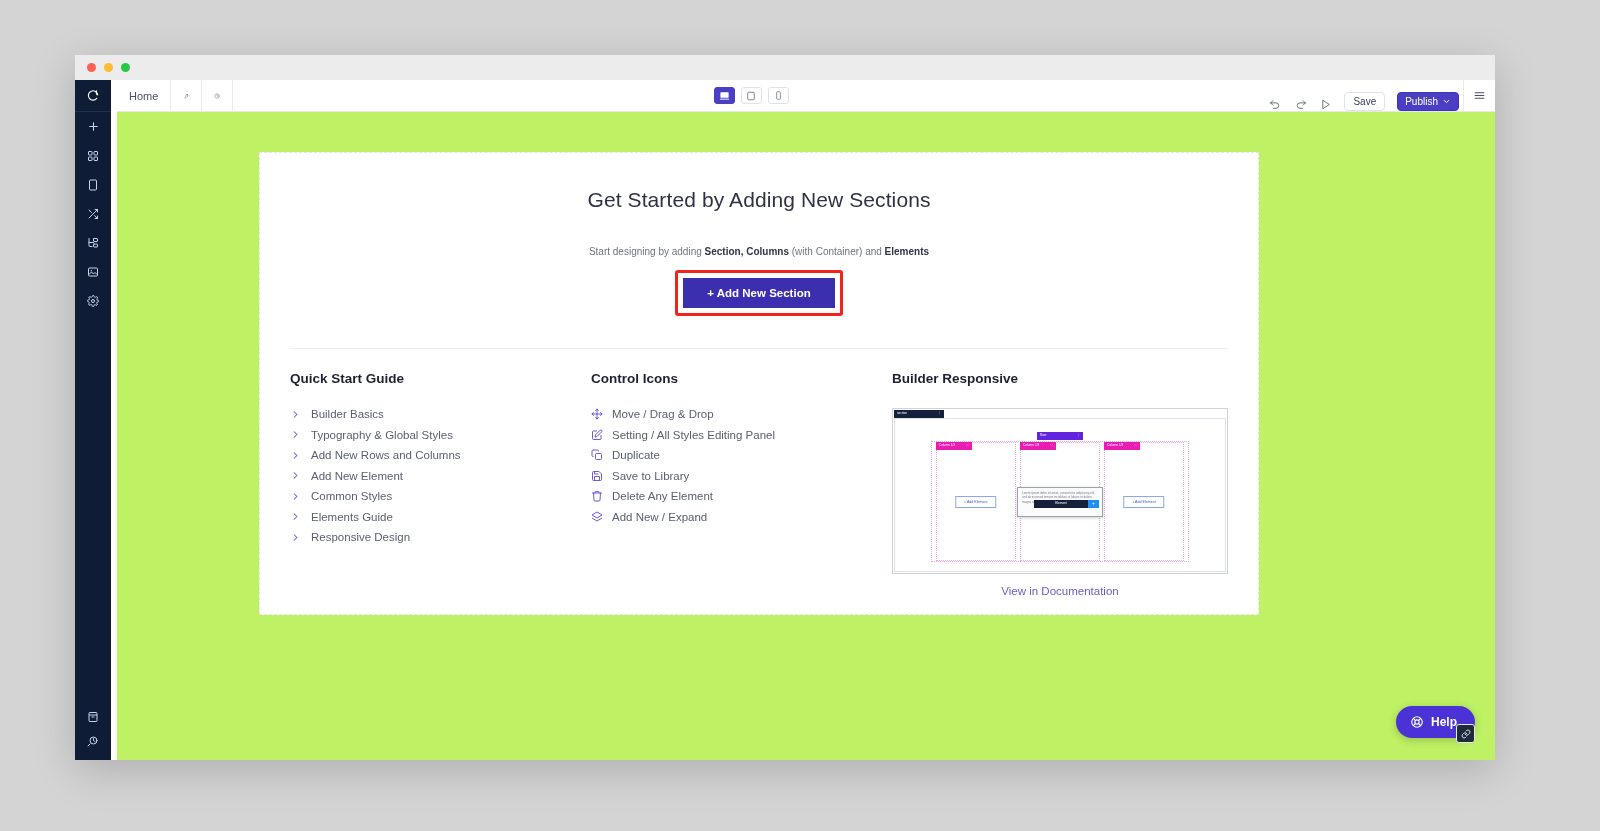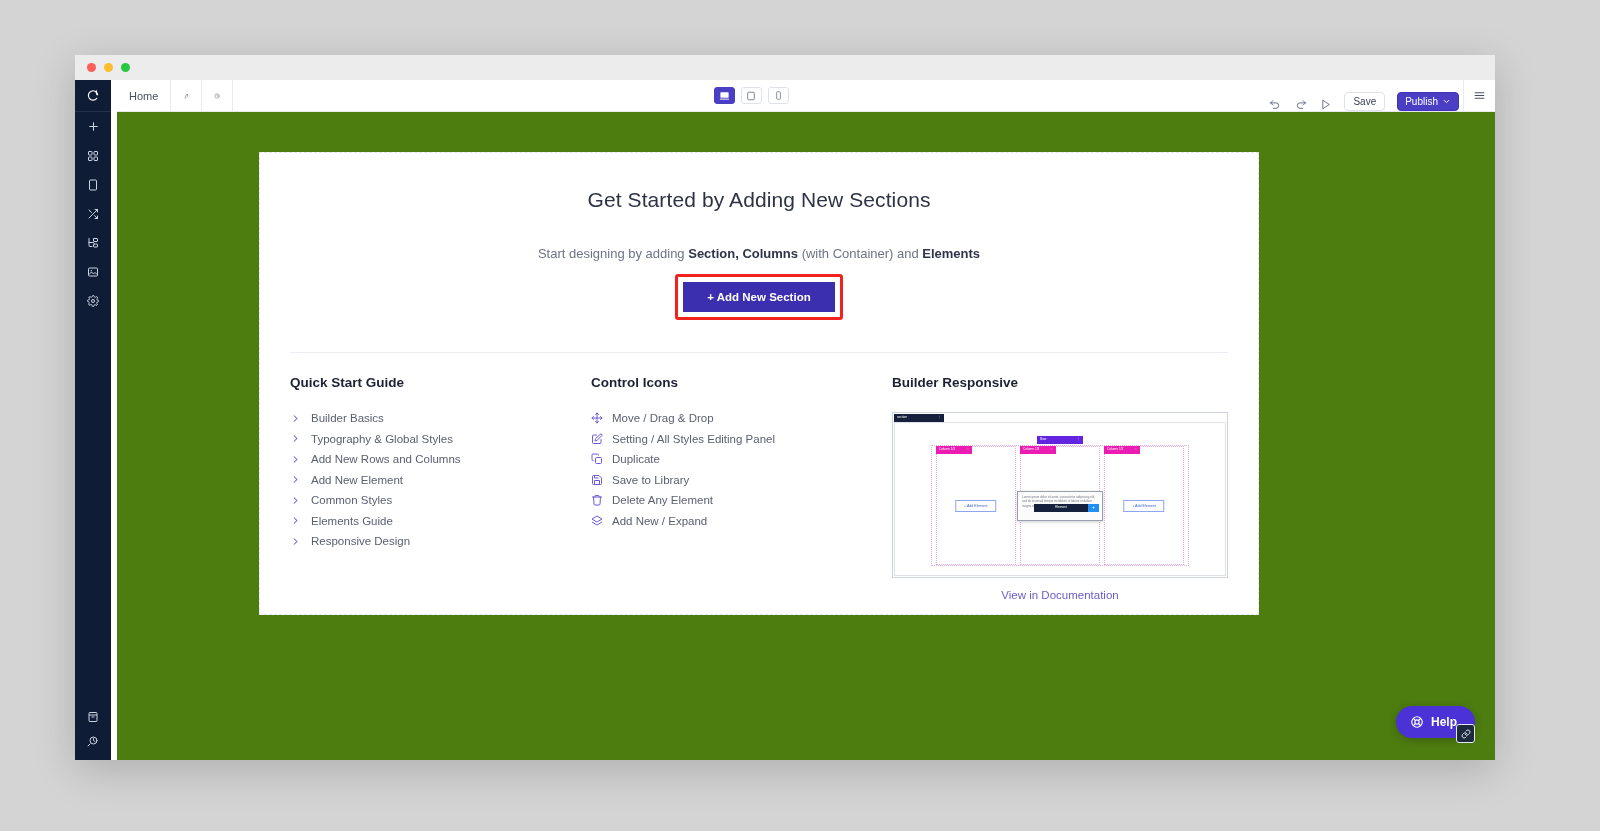--- a/index.html
+++ b/index.html
@@ -86,33 +86,33 @@
     display: flex; align-items: center; gap: 4px;
   }
   .tb-menu {
     border-left: 1px solid #e9ebf1; width: 32px; height: 100%;
     display: flex; align-items: center; justify-content: center;
     color: #4a4f63; cursor: pointer; margin-left: -4px;
   }
 
   
   .canvas {
-    flex: 1 1 auto; background: #4d7c0f; position: relative; overflow: hidden;
+    flex: 1 1 auto; background: #bef264; position: relative; overflow: hidden;
   }
   .empty-card {
     position: absolute; left: 142px; top: 40px;
     width: 1000px; height: 463px;
     border: 1px dashed #e3e5ec; background: #fff;
   }
   .hero { padding-top: 35px; text-align: center; }
   .hero h1 {
     font-size: 21px; font-weight: 400; color: #2e3245; letter-spacing: .1px;
   }
   .hero p {
-    margin-top: 34px; font-size: 13px; color: #6e7385;
+    margin-top: 34px; font-size: 10px; color: #6e7385;
   }
   .hero p b { color: #30344a; font-weight: 700; }
   .add-wrap {
     margin-top: 13px; display: inline-block; position: relative;
     padding: 5px; border: 3px solid #f4221f; border-radius: 3px;
   }
   .btn-add {
     background: #3b2fb0; color: #fff; border: 0; border-radius: 0;
     font-size: 11.5px; font-weight: 700; padding: 9px 24px; cursor: pointer;
     font-family: "Liberation Sans", sans-serif;

